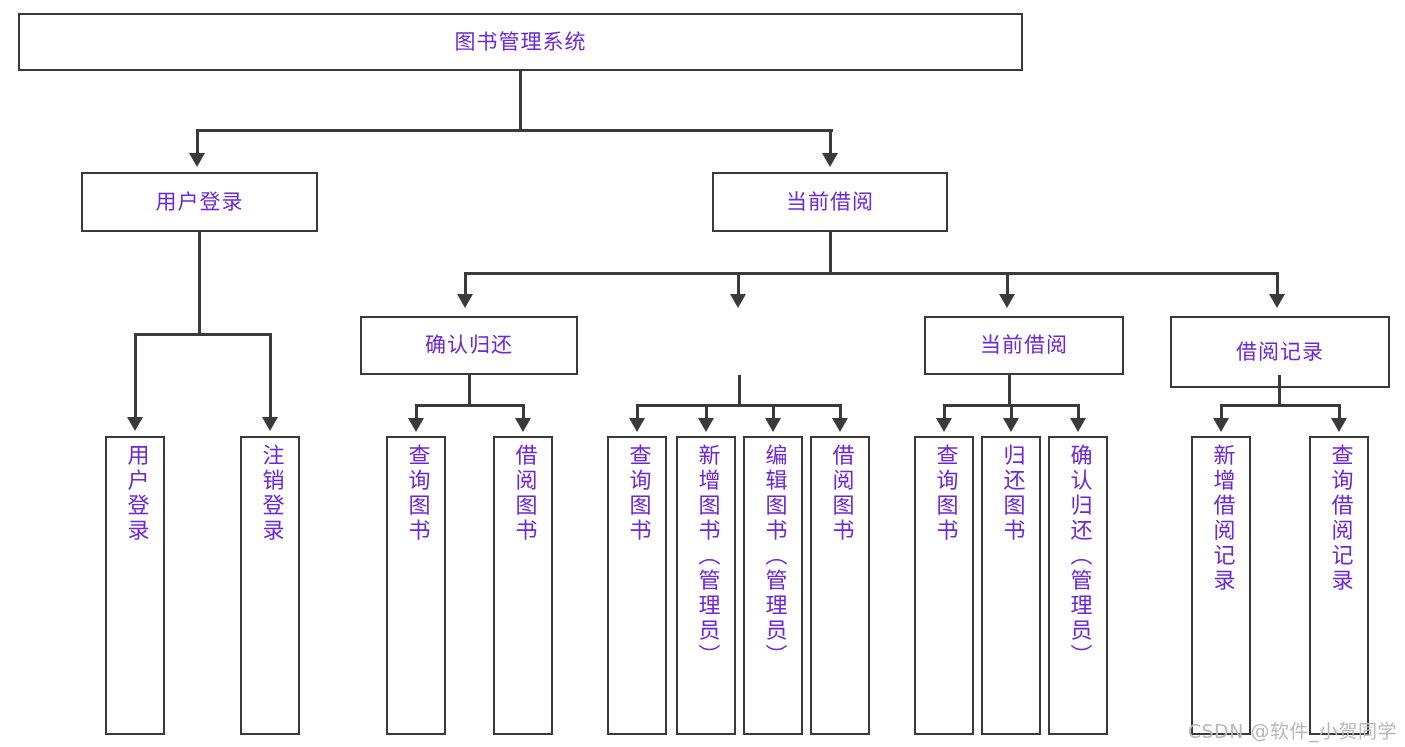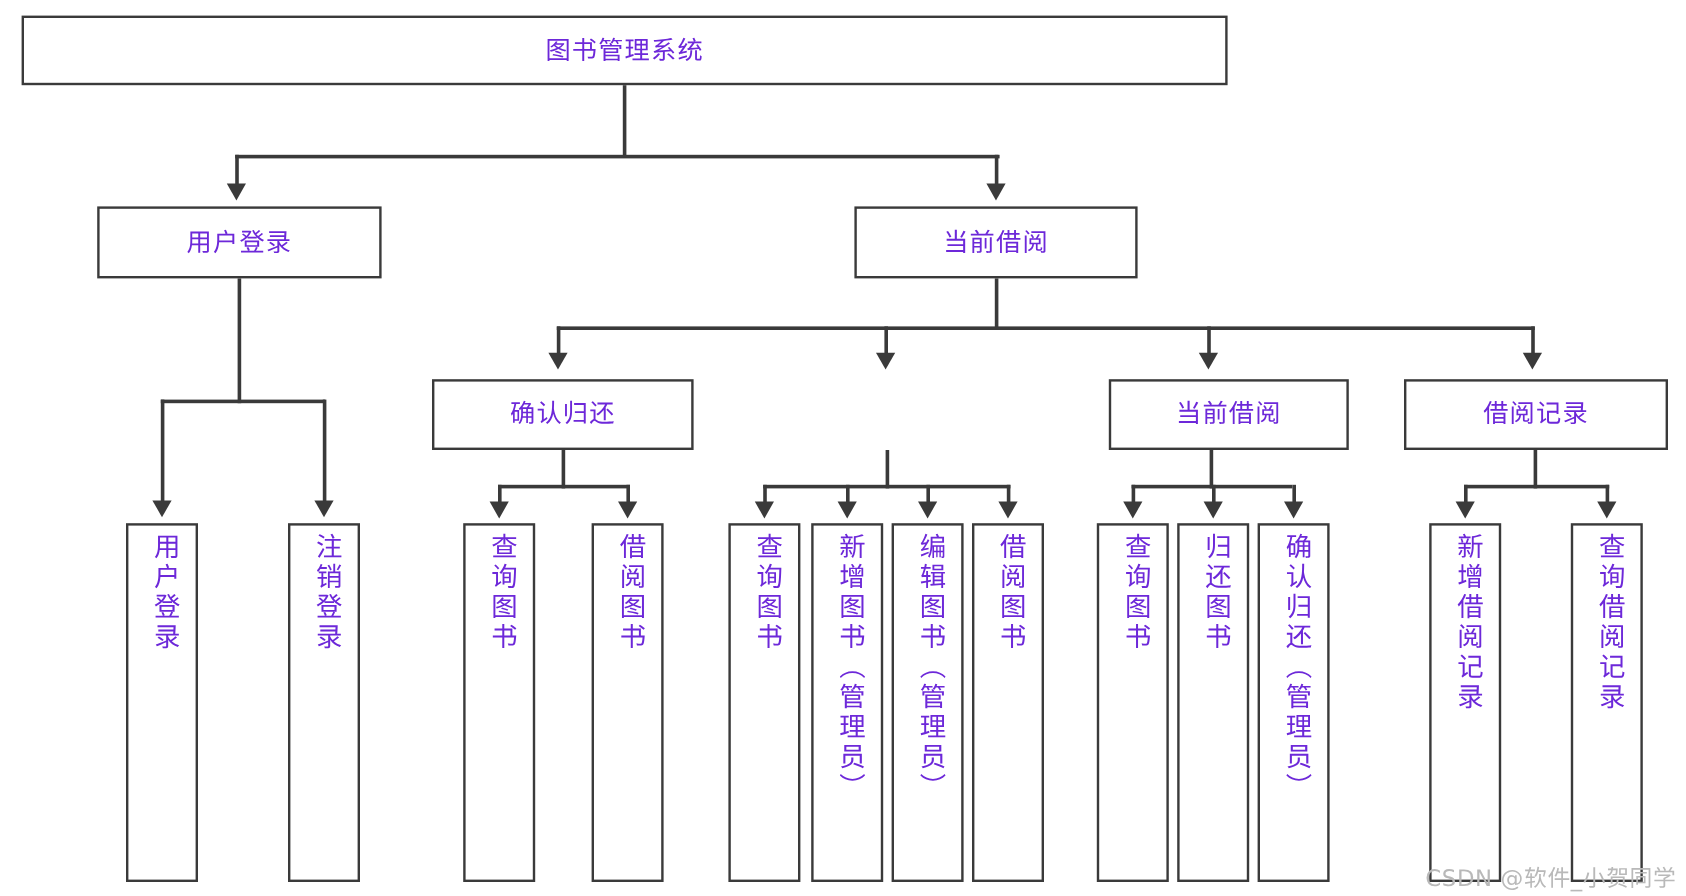--- a/index.html
+++ b/index.html
@@ -119,21 +119,21 @@
   <div class="arrow" style="left:999px;top:294px;"></div>
   <div class="vline" style="left:1276px;top:272px;height:24px;"></div>
   <div class="arrow" style="left:1269px;top:294px;"></div>
 
   <div class="node horiz" style="left:360px;top:316px;width:218px;height:59px;">
     <span class="label">确认归还</span>
   </div>
   <div class="node horiz" style="left:900px;top:316px;width:200px;height:59px;margin-left:24px;">
     <span class="label">当前借阅</span>
   </div>
-  <div class="node horiz" style="left:1170px;top:316px;width:220px;height:59px;">
+  <div class="node horiz" style="left:1170px;top:316px;width:220px;height:72px;">
     <span class="label">借阅记录</span>
   </div>
 
   <div class="vline" style="left:468px;top:375px;height:32px;"></div>
   <div class="hline" style="left:415px;top:404px;width:110px;"></div>
   <div class="vline" style="left:415px;top:404px;height:16px;"></div>
   <div class="arrow" style="left:408px;top:418px;"></div>
   <div class="vline" style="left:522px;top:404px;height:16px;"></div>
   <div class="arrow" style="left:515px;top:418px;"></div>
 

